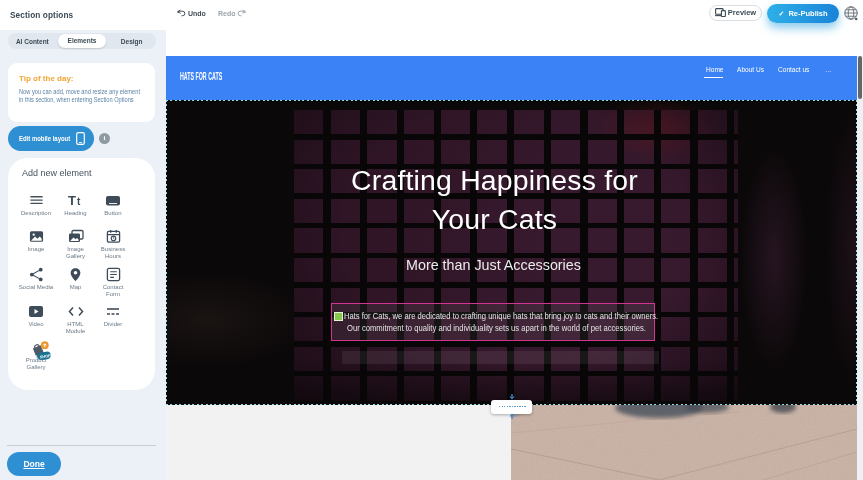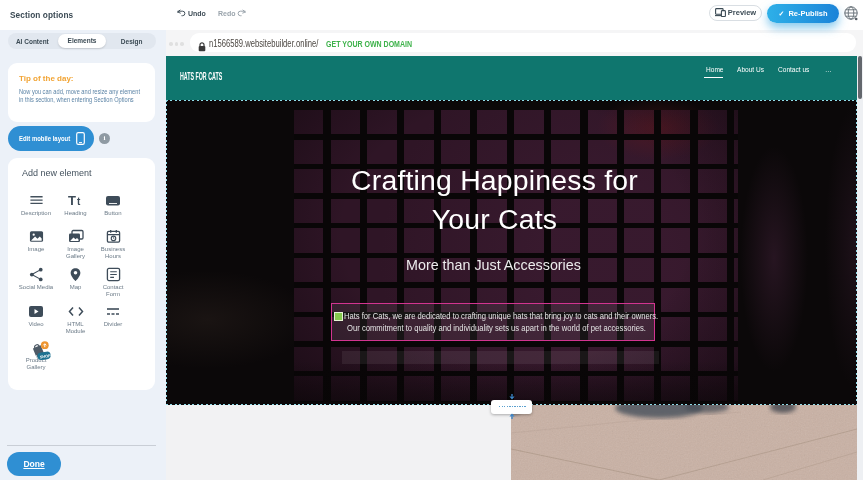--- a/index.html
+++ b/index.html
@@ -21,40 +21,40 @@
 #panel { position:absolute; left:0; top:30px; width:166px; height:450px; background:#ecf1f8; z-index:20; }
 #tabs { position:absolute; left:8px; top:3px; width:148px; height:16px; background:#e1e7ef; border-radius:8px; display:flex; align-items:center; }
 .tab { flex:1; text-align:center; font-size:6.5px; font-weight:bold; color:#3b4a54; }
 .tab.sel { background:#fff; border-radius:8px; height:14px; line-height:14px; margin:0 1px; box-shadow:0 1px 2px rgba(0,0,0,0.15); }
 #tipcard { position:absolute; left:8px; top:33px; width:147px; height:59px; background:#fff; border-radius:9px; }
 #tipcard h4 { color:#f2a434; font-size:8px; margin:11px 0 5px 11px; }
 #tipcard p { color:#5c84a6; font-size:6.3px; line-height:8px; margin-left:11px; width:150px; transform:scaleX(0.9); transform-origin:left top; }
 #editmobile { position:absolute; left:8px; top:96px; width:86px; height:25px; background:#2f8fd3; border-radius:13px; color:#fff; font-size:7px; font-weight:bold; line-height:25px; text-align:left; padding-left:11px; }
 #editmobile svg { position:absolute; right:9px; top:6px; }
 #infoc { position:absolute; left:99px; top:103px; width:11px; height:11px; border-radius:50%; background:#8f9aa3; color:#fff; font-size:7px; font-weight:bold; text-align:center; line-height:11px; font-family:"Liberation Serif",serif; }
-#elcard { position:absolute; left:8px; top:128px; width:147px; height:232px; background:#fff; border-radius:9px; }
+#elcard { position:absolute; left:8px; top:128px; width:147px; height:232px; background:#fff; border-radius:20px; }
 #elcard h3 { font-size:9px; font-weight:normal; color:#44525e; margin:10px 0 0 14px; }
 #prodsvg { position:absolute; left:22px; top:183px; }
 .cell { position:absolute; width:48px; text-align:center; }
 .cell .ic { height:16px; }
 .cell .lb { font-size:6px; color:#6b7a87; line-height:7px; margin-top:1px; }
 #divline { position:absolute; left:7px; top:415px; width:149px; height:1px; background:#c9ced6; }
 #done { position:absolute; left:7px; top:422px; width:54px; height:24px; background:#2f8fd3; border-radius:12px; color:#fff; font-size:8.5px; font-weight:bold; text-align:center; line-height:24px;text-decoration:underline; }
 
 
 #addr { position:absolute; left:166px; top:30px; width:697px; height:26px; background:#f5f5f6; z-index:20; }
 #pill { position:absolute; left:24px; top:3px; width:666px; height:19px; background:#fff; border-radius:9px; }
 .dot { position:absolute; top:12px; width:3.5px; height:3.5px; border-radius:50%; background:#e0e0e0; }
 #lock { position:absolute; left:32px; top:8px; }
 #url { position:absolute; left:43px; top:8px; font-size:10px; color:#4c4742; transform:scaleX(0.766); transform-origin:left center; white-space:nowrap; }
 #getdomain { position:absolute; left:160px; top:9px; font-size:9px; font-weight:bold; color:#3db24a; transform:scaleX(0.78); transform-origin:left center; white-space:nowrap; }
 
 
 #site { position:absolute; left:166px; top:56px; width:691px; height:424px; background:#f2f2f3; z-index:10; }
-#hdr { position:absolute; left:0; top:0; width:691px; height:44px; background:#0f766e;padding-left:28px; }
+#hdr { position:absolute; left:0; top:0; width:691px; height:44px; background:#3b82f6;padding-left:28px; }
 #logo { position:absolute; left:14px; top:15px; color:#fff; font-size:10px; font-weight:bold; transform:scaleX(0.53); transform-origin:left; white-space:nowrap; }
 .nv { position:absolute; top:9px; color:#fff; font-size:8px; white-space:nowrap; transform:scaleX(0.82); transform-origin:left center; }
 #nv1 { left:540px; } #nv2 { left:571px; } #nv3 { left:612px; } #nv4 { left:659px; letter-spacing:1px; }
 #nvu { position:absolute; left:538px; top:21px; width:19px; height:1px; background:#fff; }
 #dark { position:absolute; left:0; top:44px; width:691px; height:305px; overflow:hidden;
   background:
     radial-gradient(85px 42px at 71% 9%, rgba(92,22,26,0.5), transparent 72%),
     radial-gradient(45px 150px at 88% 52%, rgba(72,36,62,0.45), transparent 75%),
     radial-gradient(40px 180px at 100% 48%, rgba(58,30,50,0.4), transparent 80%),
     radial-gradient(150px 70px at 6% 72%, rgba(44,34,30,0.45), transparent 70%),
@@ -248,32 +248,20 @@
           <rect x="7.5" y="11" width="13.2" height="7.6" rx="3.8" fill="#1d7291" transform="rotate(-8 14 15)"></rect>
           <text x="9.6" y="16.8" font-family="Liberation Sans" font-size="3.9" font-weight="bold" fill="#fff" transform="rotate(-8 14 15)">SHOP</text>
           <circle cx="14.8" cy="4.2" r="3.9" fill="#ee9530"></circle>
           <path d="M14.8 6.2 V3 M13.3 4.3 l1.5 -1.6 1.5 1.6" stroke="#fff" stroke-width="1" fill="none"></path>
         </svg>
     </div>
     <div id="divline"></div>
     <div id="done">Done</div>
   </div>
 
-  <div id="addr">
-    <div id="pill"></div>
-    <div class="dot" style="left:3px"></div>
-    <div class="dot" style="left:8.5px"></div>
-    <div class="dot" style="left:14px"></div>
-    <div id="lock"><svg width="8" height="10" viewBox="0 0 8 10">
-          <rect x="0.7" y="4" width="6.6" height="5.3" rx="1" fill="#3a3a3a"></rect>
-          <path d="M2 4.2 V2.8 a2 2 0 0 1 4 0 V4.2" fill="none" stroke="#3a3a3a" stroke-width="1.2"></path>
-        </svg></div>
-    <div id="url">n1566589.websitebuilder.online/</div>
-    <div id="getdomain">GET YOUR OWN DOMAIN</div>
-  </div>
 
   <div id="site">
     <div id="hdr">
       <div id="logo">HATS FOR CATS</div>
       <div class="nv" id="nv1">Home</div>
       <div class="nv" id="nv2">About Us</div>
       <div class="nv" id="nv3">Contact us</div>
       <div class="nv" id="nv4">…</div>
       <div id="nvu"></div>
     </div>

